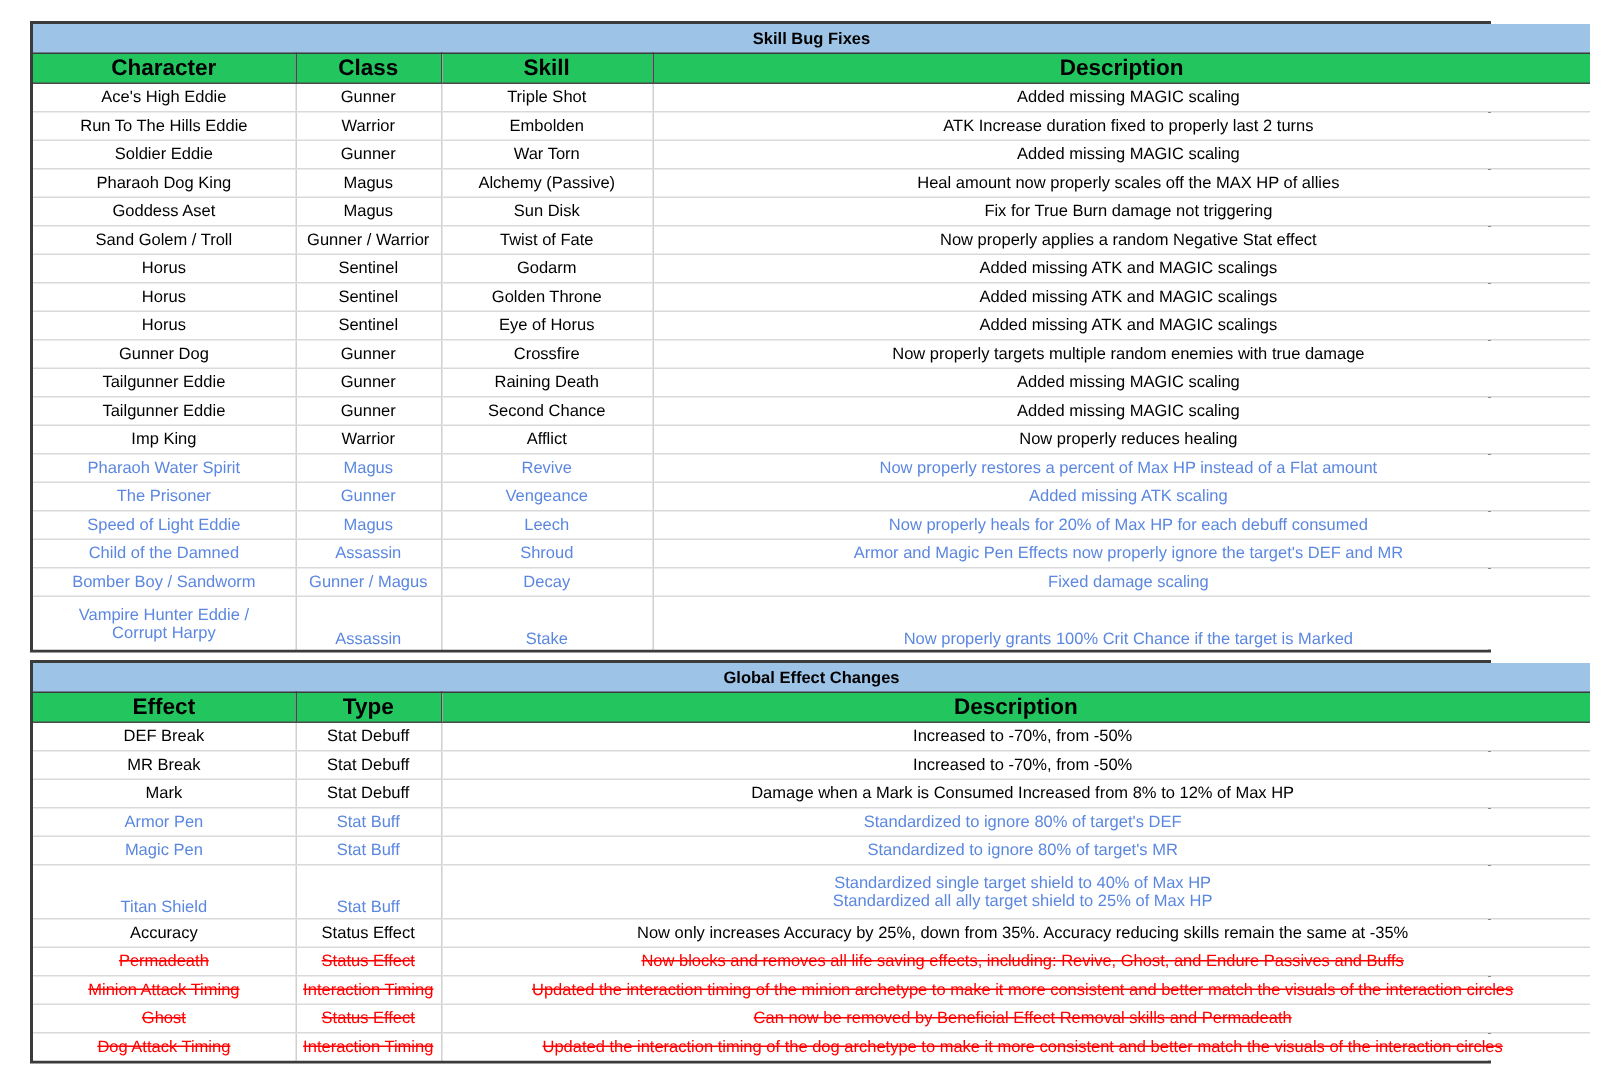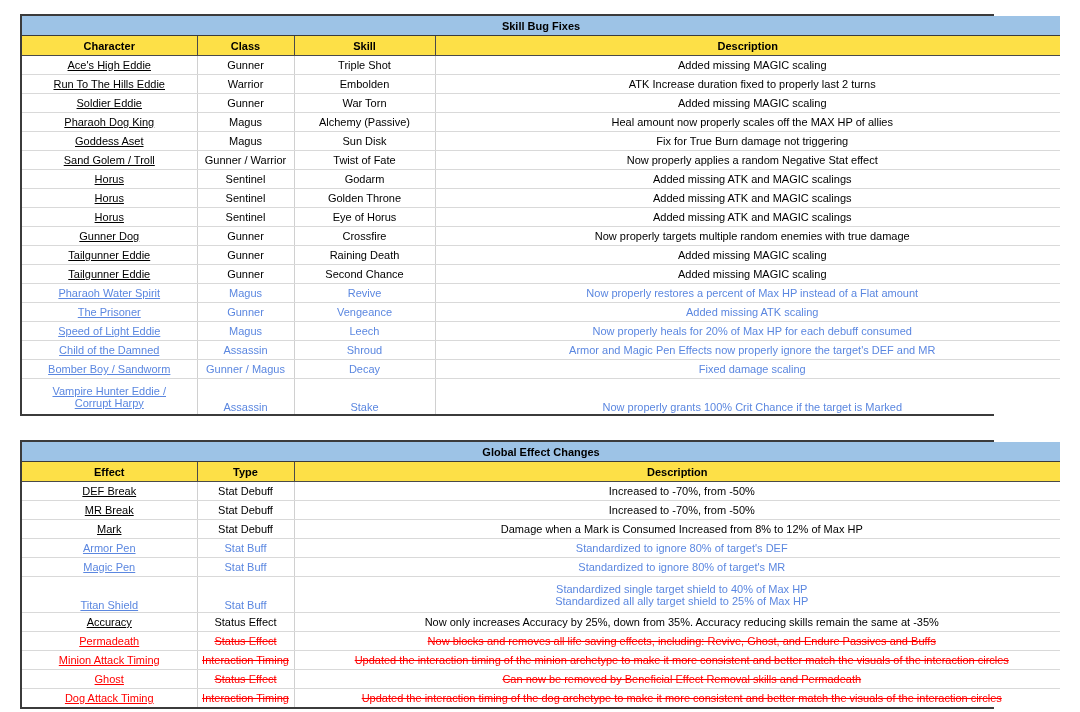--- a/index.html
+++ b/index.html
@@ -62,40 +62,40 @@
     height: 19px;
     border-left: 0;
     border-right: 0;
     border-top: 0;
     border-bottom: 1px solid #3b3b3b;
     color: #000000;
   }
 
   
   tr.header-row th {
-    background: #fde047;
+    background: #22c55e;
     font-weight: bold;
-    font-size: 11px;
+    font-size: 15px;
     height: 19px;
     border: 1px solid #4a4a4a;
     border-top: 0;
     color: #000000;
   }
   tr.header-row th:first-child { border-left: 0; }
   tr.header-row th:last-child { border-right: 0; }
 
   tr.data-row td {
     height: 18px;
     background: #ffffff;
     border-top: 1px solid #d9d9d9;
     border-bottom: 1px solid #d9d9d9;
     border-left: 1px solid #d0d0d0;
     border-right: 1px solid #d0d0d0;
   }
-  tr.data-row td:first-child { border-left: 0; text-decoration: underline; }
+  tr.data-row td:first-child { border-left: 0; }
   tr.data-row td:last-child { border-right: 0; padding-left: 12px; }
 
   tr.data-row:last-child td { border-bottom: 0; }
 
   
   .style-normal { color: #000000; }
   .style-blue   { color: #5b87e0; }
   .style-strike { color: #ff0000; text-decoration: line-through; }
 
   
@@ -203,20 +203,26 @@
             <td class="style-normal">Raining Death</td>
             <td class="style-normal">Added missing MAGIC scaling</td>
           </tr>
           <tr class="data-row">
             <td class="style-normal">Tailgunner Eddie</td>
             <td class="style-normal">Gunner</td>
             <td class="style-normal">Second Chance</td>
             <td class="style-normal">Added missing MAGIC scaling</td>
           </tr>
           <tr class="data-row">
+            <td class="style-normal">Imp King</td>
+            <td class="style-normal">Warrior</td>
+            <td class="style-normal">Afflict</td>
+            <td class="style-normal">Now properly reduces healing</td>
+          </tr>
+          <tr class="data-row">
             <td class="style-blue">Pharaoh Water Spirit</td>
             <td class="style-blue">Magus</td>
             <td class="style-blue">Revive</td>
             <td class="style-blue">Now properly restores a percent of Max HP instead of a Flat amount</td>
           </tr>
           <tr class="data-row">
             <td class="style-blue">The Prisoner</td>
             <td class="style-blue">Gunner</td>
             <td class="style-blue">Vengeance</td>
             <td class="style-blue">Added missing ATK scaling</td>

